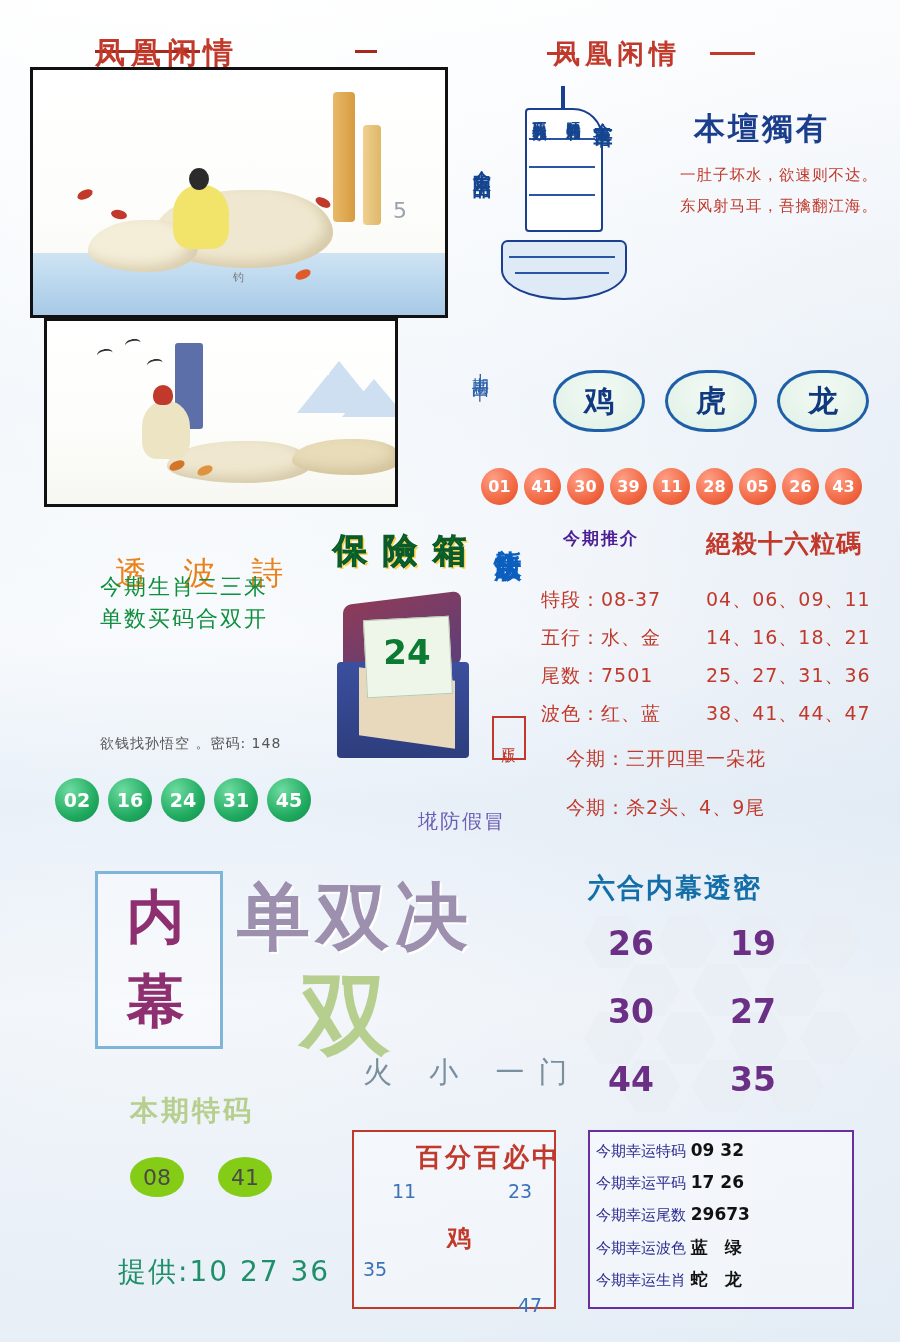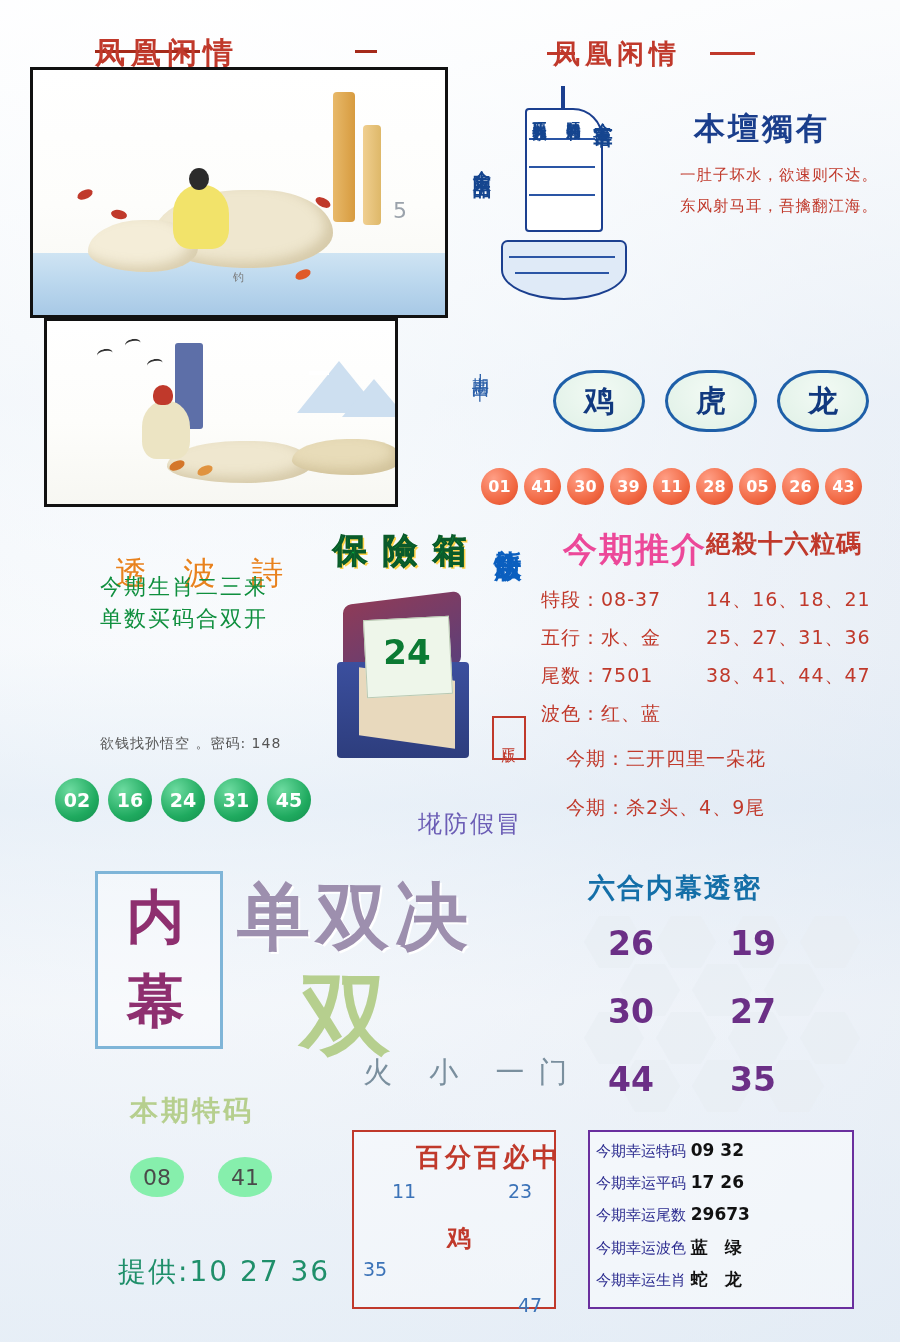--- a/index.html
+++ b/index.html
@@ -91,23 +91,23 @@
   .chest-lid{position:absolute;left:18px;top:8px;width:118px;height:74px;background:linear-gradient(160deg,#8e3b58,#5b3f7a);border-radius:8px;transform:skewY(-7deg);}
   .chest-box{position:absolute;left:12px;top:72px;width:132px;height:96px;background:linear-gradient(180deg,#3b4f9e,#2d3d7d);border-radius:4px;}
   .chest-face{position:absolute;left:34px;top:84px;width:96px;height:68px;background:#e8d9bd;transform:skewY(8deg);}
   .chest-paper{position:absolute;left:40px;top:28px;width:84px;height:76px;background:#eef6ea;border:1px solid #b9c9b3;transform:rotate(-3deg);}
   .chest-num{position:absolute;left:46px;top:42px;width:72px;font-size:34px;color:#0b7a33;font-weight:bold;text-align:center;}
 
   
   .xkjb{left:492px;top:527px;font-size:27px;font-weight:bold;color:#0b5fbf;writing-mode:vertical-rl;text-orientation:upright;line-height:32px;letter-spacing:2px;}
   .zhengban{left:492px;top:716px;width:30px;height:40px;border:2px solid #c0392b;color:#c0392b;font-size:14px;
      display:flex;align-items:center;justify-content:center;writing-mode:vertical-rl;text-orientation:upright;letter-spacing:1px;}
-  .dfjm{left:418px;top:808px;font-size:24px;color:#6b5db5;letter-spacing:2px;}
-
-  .tuijie{left:563px;top:527px;font-size:34px;font-weight:bold;color:#ec4899;letter-spacing:2px;}
+  .dfjm{left:418px;top:808px;font-size:20px;color:#6b5db5;letter-spacing:2px;}
+
+  .tuijie{left:563px;top:527px;font-size:17px;font-weight:bold;color:#4c1d95;letter-spacing:2px;}
   .jiesha{left:706px;top:527px;font-size:25px;font-weight:bold;color:#c0392b;letter-spacing:1px;}
   .leftcol{left:541px;top:580px;font-size:19px;color:#c0392b;line-height:38px;letter-spacing:1px;}
   .rightcol{left:706px;top:580px;font-size:19px;color:#c0392b;line-height:38px;letter-spacing:1px;}
   .jq1{left:566px;top:746px;font-size:19px;color:#c0392b;letter-spacing:1px;}
   .jq2{left:566px;top:795px;font-size:19px;color:#c0392b;letter-spacing:1px;}
 
   
   .nm-box{left:95px;top:871px;width:122px;height:172px;border:3px solid #7fb5d8;background:rgba(255,255,255,.35);}
   .nm-text{left:104px;top:875px;font-size:58px;font-weight:bold;color:#8e2f6f;line-height:84px;text-align:center;width:105px;letter-spacing:2px;}
   .dsj{left:237px;top:869px;font-size:73px;font-weight:bold;color:#9d8fae;letter-spacing:6px;
@@ -116,21 +116,21 @@
   .hxym{left:363px;top:1053px;font-size:29px;color:#7a8f9e;letter-spacing:14px;}
 
   
   .lhnm-title{left:588px;top:870px;font-size:27px;font-weight:bold;color:#146fa8;letter-spacing:2px;}
   .hexgrid{left:578px;top:910px;width:290px;height:215px;}
   .hex{position:absolute;width:60px;height:52px;background:#e8edf3;clip-path:polygon(25% 0,75% 0,100% 50%,75% 100%,25% 100%,0 50%);opacity:.55;}
   .hexnum{position:absolute;font-size:33px;font-weight:bold;color:#6b2f86;}
 
   
   .bqtm{left:130px;top:1092px;font-size:28px;font-weight:bold;color:#b6cf8e;letter-spacing:3px;}
-  .tmball{position:absolute;width:54px;height:40px;border-radius:50%;background:#86efac;
+  .tmball{position:absolute;width:54px;height:40px;border-radius:50%;background:#84cc16;
      display:flex;align-items:center;justify-content:center;font-size:22px;color:#4a4a4a;}
   .tgong{left:118px;top:1253px;font-size:28px;color:#1f8f6a;letter-spacing:2px;}
 
   
   .bfb-box{left:352px;top:1130px;width:200px;height:175px;border:2px solid #c0392b;background:rgba(255,255,255,.4);}
   .bfb-title{left:372px;top:1140px;font-size:26px;font-weight:bold;color:#c0392b;letter-spacing:3px;margin-left:44px;}
   .bfb-n{position:absolute;font-size:19px;color:#3c73b8;}
   .bfb-ji{left:447px;top:1222px;font-size:24px;color:#c0392b;font-weight:bold;}
 
   
@@ -253,20 +253,21 @@
 <div class="abs jiesha">絕殺十六粒碼</div>
 
 <div class="abs leftcol">
   <div><span>特段：</span><span>08-37</span></div>
   <div><span>五行：</span><span>水、金</span></div>
   <div><span>尾数：</span><span>7501</span></div>
   <div><span>波色：</span><span>红、蓝</span></div>
 </div>
 
 <div class="abs rightcol">
+  <div>04、06、09、11</div>
   <div>14、16、18、21</div>
   <div>25、27、31、36</div>
   <div>38、41、44、47</div>
 </div>
 
 <div class="abs jq1">今期：三开四里一朵花</div>
 <div class="abs jq2">今期：杀2头、4、9尾</div>
 
 <div class="abs nm-box"></div>
 <div class="abs nm-text">内幕</div>

